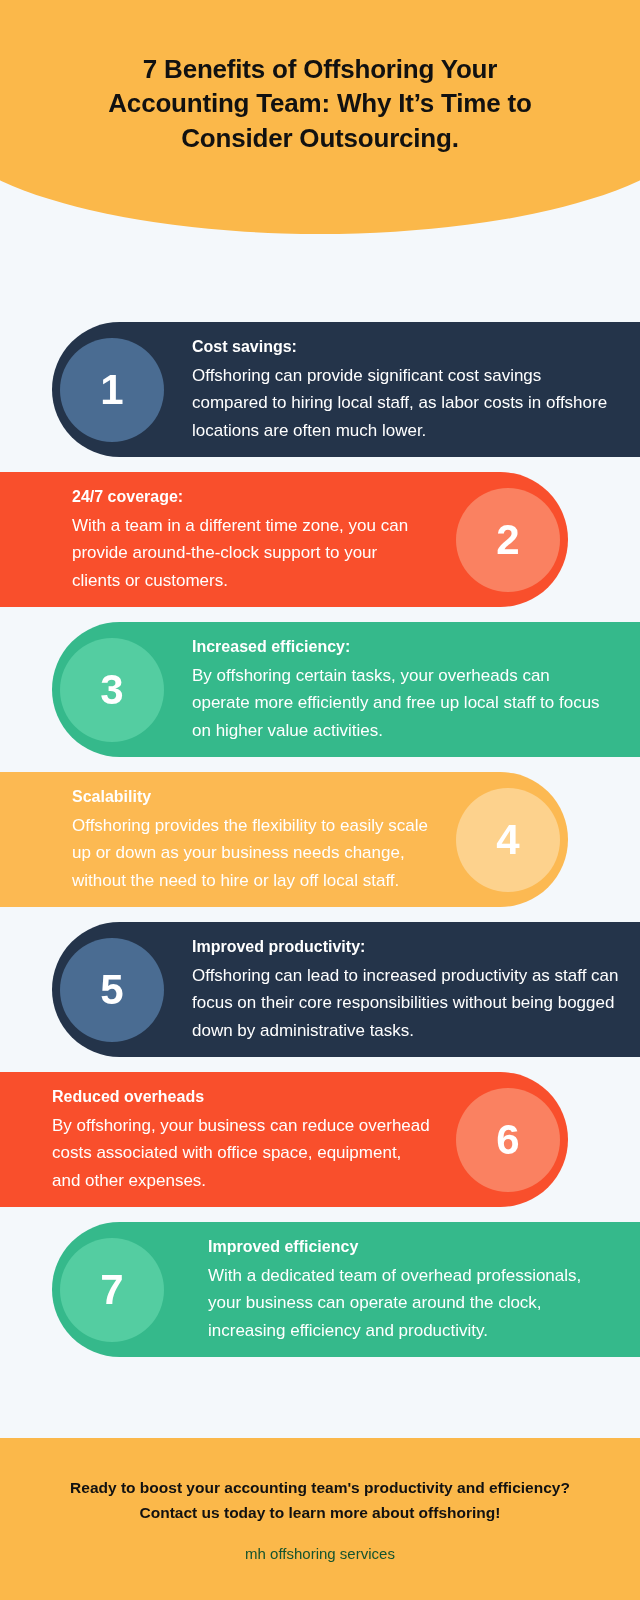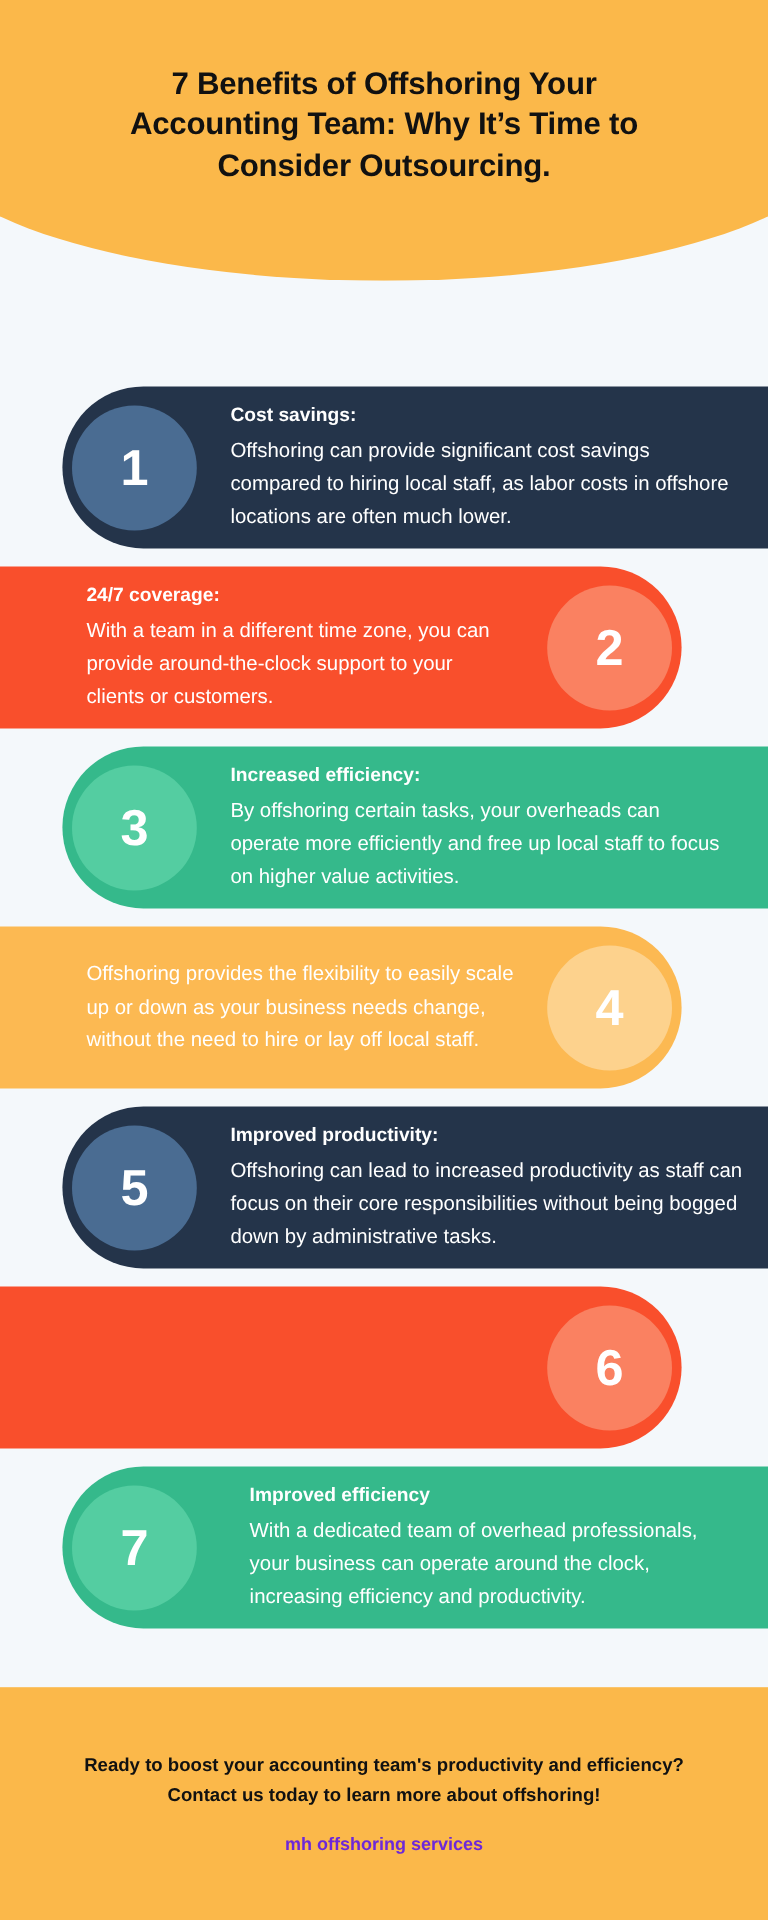--- a/index.html
+++ b/index.html
@@ -162,40 +162,40 @@
     padding-left: 8px;
   }
   #card-7 .num-circle { width: 104px; height: 104px; background: #54cda1; font-size: 42px; }
   #card-7 .card-body { padding-left: 44px; padding-right: 28px; }
 
   
   .footer {
     position: absolute;
     left: 0; bottom: 0;
     width: 640px;
-    height: 194px;
+    height: 162px;
     background: #fbb84a;
     display: flex;
     flex-direction: column;
     align-items: center;
     justify-content: center;
     padding: 0 50px;
   }
   .footer-cta {
     color: #111111;
     font-size: 15.5px;
     font-weight: bold;
     text-align: center;
     line-height: 1.55;
   }
   .footer-brand {
     margin-top: 20px;
-    color: #6d28d9;
+    color: #14532d;
     font-size: 15px;
-    font-weight: bold;
+    font-weight: normal;
     text-align: center;
   }
 </style>
 </head>
 <body>
 
 <div class="header">
   <div class="header-shape"></div>
   <h1 class="header-title">7 Benefits of Offshoring Your Accounting Team: Why It’s Time to Consider Outsourcing.</h1>
 </div>
@@ -220,34 +220,39 @@
   <div class="num-circle">3</div>
   <div class="card-body">
     <div class="card-heading">Increased efficiency:</div>
     <div class="card-text">By offshoring certain tasks, your overheads can operate more efficiently and free up local staff to focus on higher value activities.</div>
   </div>
 </div>
 
 <div class="card right-num" id="card-4">
   <div class="num-circle">4</div>
   <div class="card-body">
+    <div class="card-heading">Scalability</div>
     <div class="card-text">Offshoring provides the flexibility to easily scale up or down as your business needs change, without the need to hire or lay off local staff.</div>
   </div>
 </div>
 
 <div class="card left-num" id="card-5">
   <div class="num-circle">5</div>
   <div class="card-body">
     <div class="card-heading">Improved productivity:</div>
     <div class="card-text">Offshoring can lead to increased productivity as staff can focus on their core responsibilities without being bogged down by administrative tasks.</div>
   </div>
 </div>
 
 <div class="card right-num" id="card-6">
   <div class="num-circle">6</div>
+  <div class="card-body">
+    <div class="card-heading">Reduced overheads</div>
+    <div class="card-text">By offshoring, your business can reduce overhead costs associated with office space, equipment, and other expenses.</div>
+  </div>
 </div>
 
 <div class="card left-num" id="card-7">
   <div class="num-circle">7</div>
   <div class="card-body">
     <div class="card-heading">Improved efficiency</div>
     <div class="card-text">With a dedicated team of overhead professionals, your business can operate around the clock, increasing efficiency and productivity.</div>
   </div>
 </div>
 

